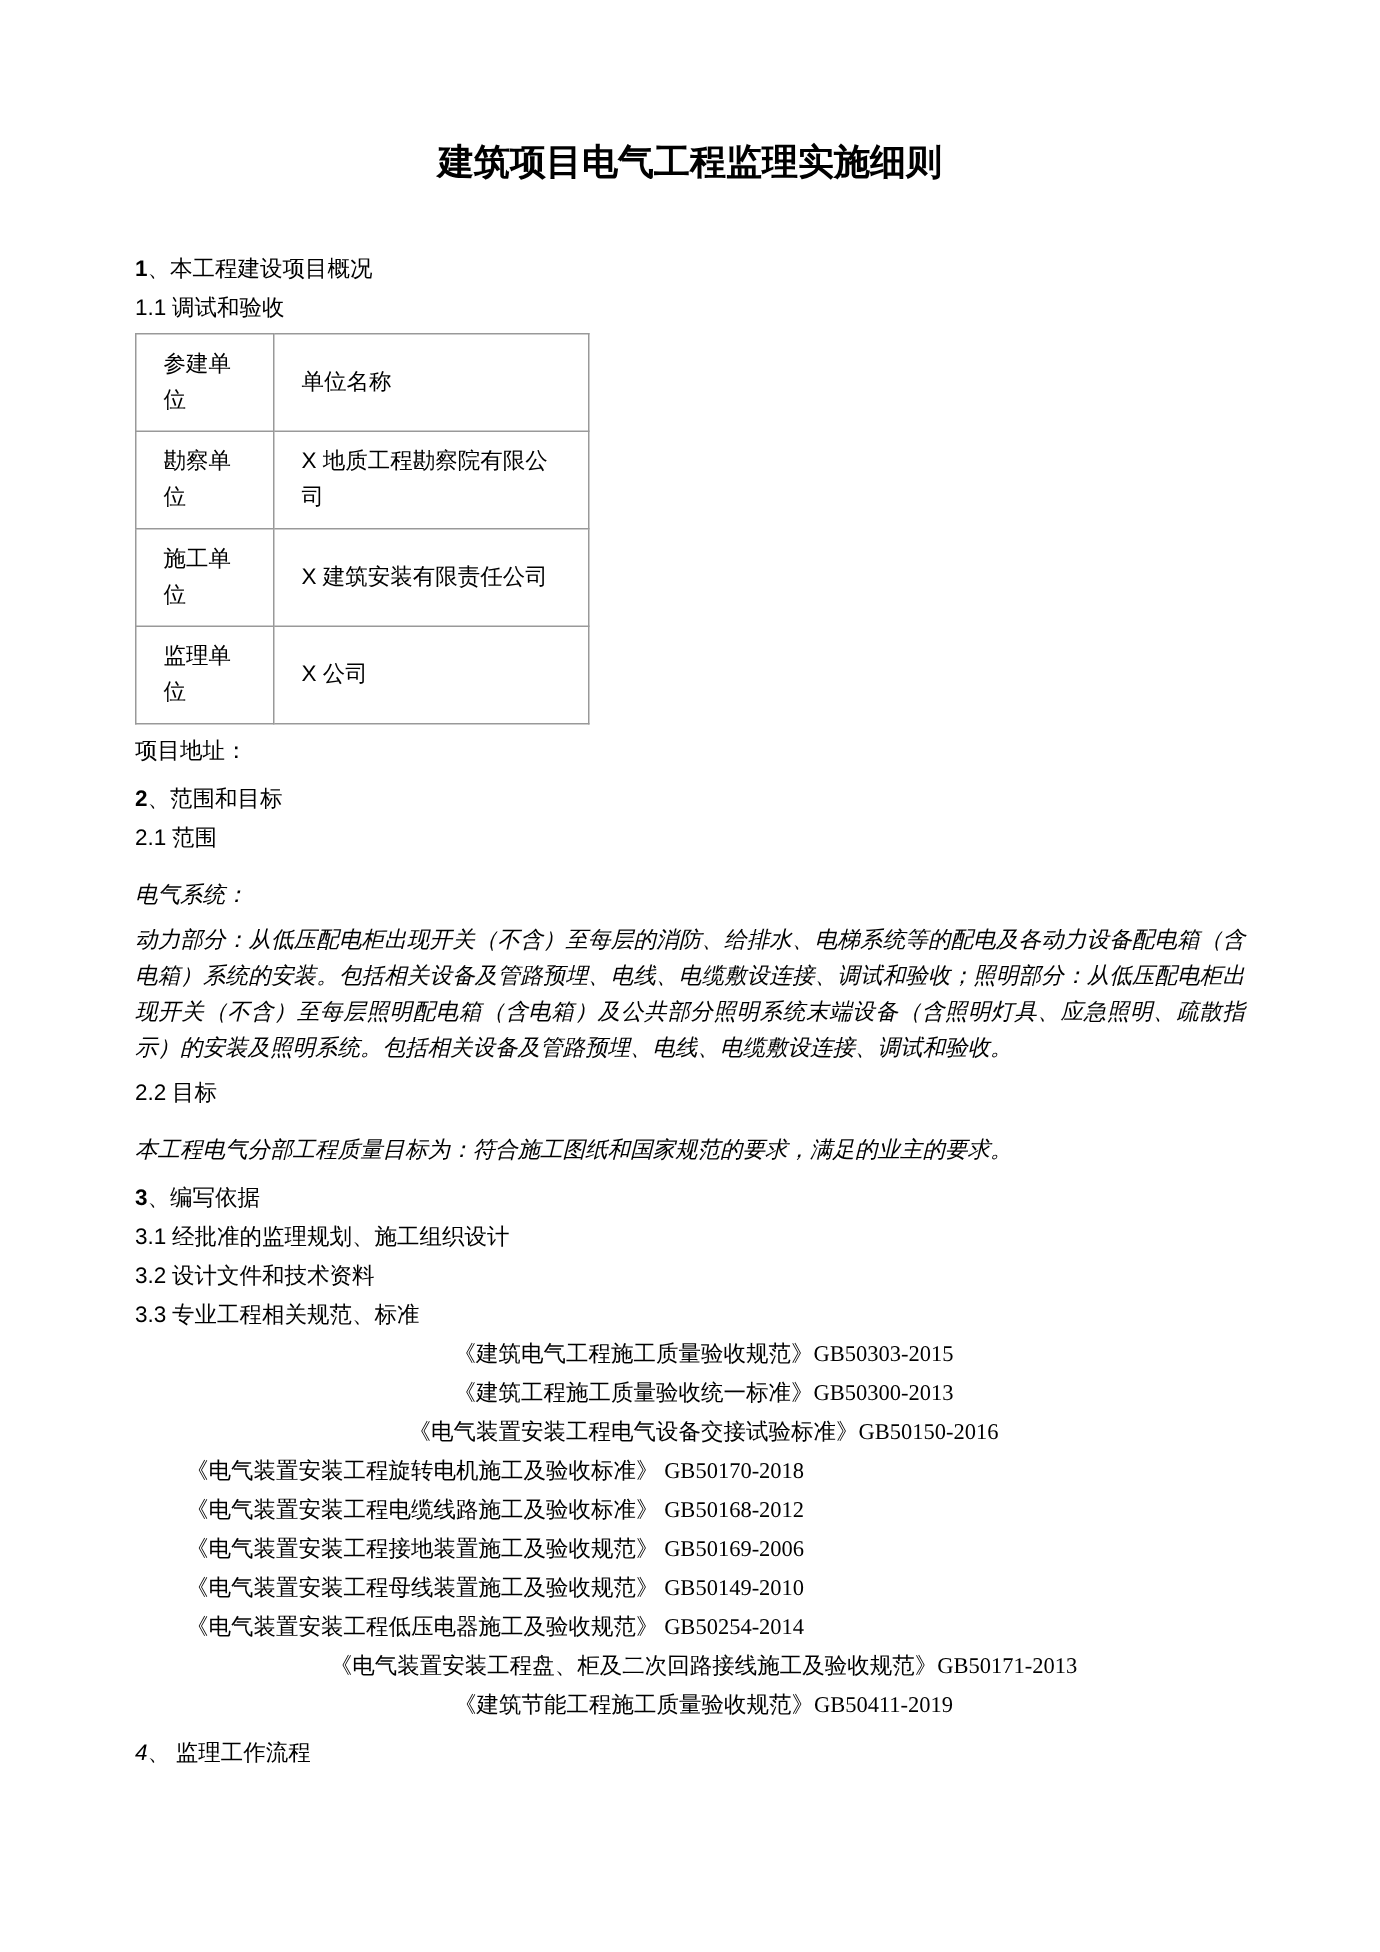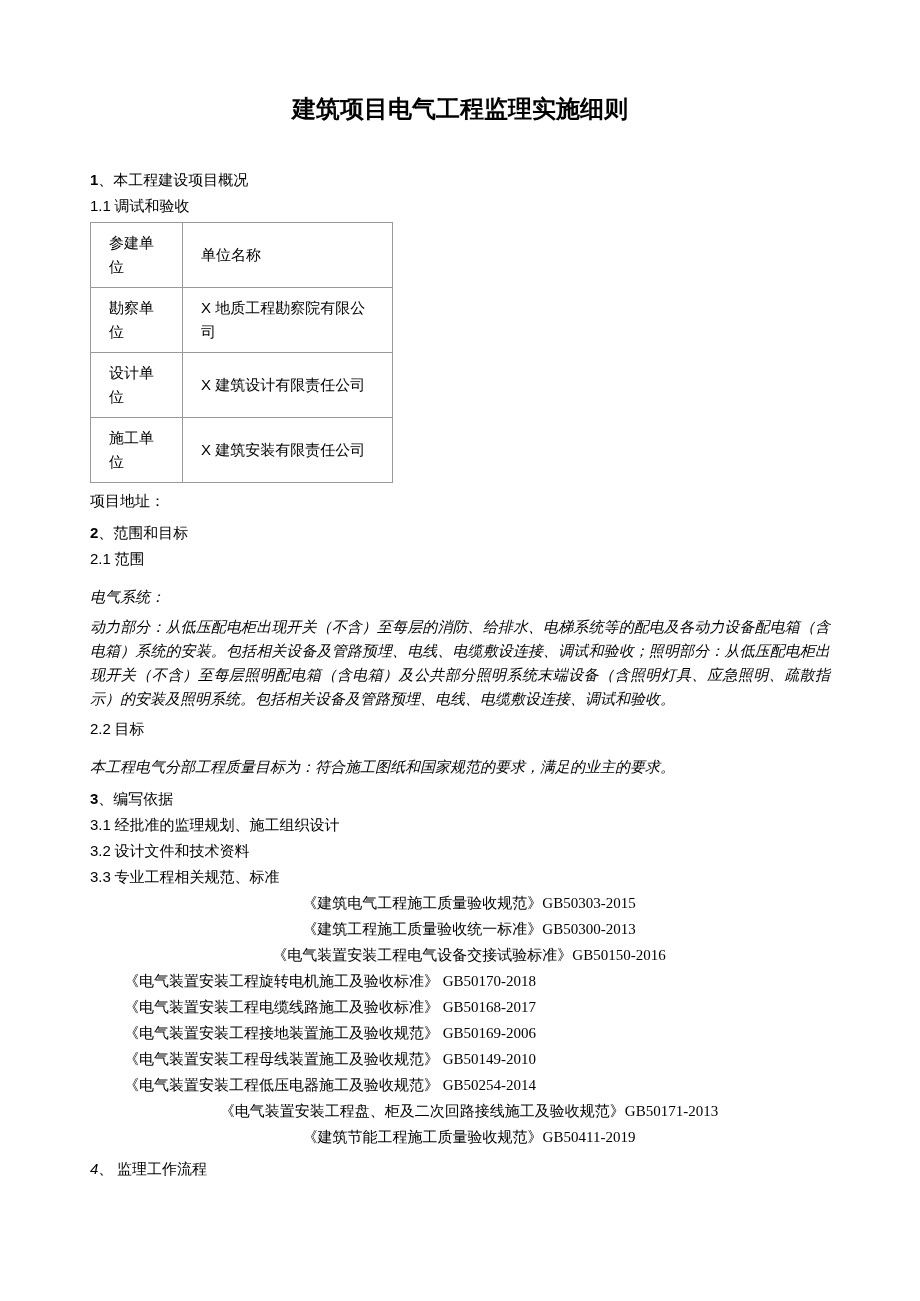--- a/index.html
+++ b/index.html
@@ -80,26 +80,26 @@
   <tbody>
       <tr>
     <td class="label">参建单位</td>
     <td class="val">单位名称</td>
   </tr>
   <tr>
     <td class="label">勘察单位</td>
     <td class="val">X 地质工程勘察院有限公司</td>
   </tr>
   <tr>
-    <td class="label">设计单位</td>
-    <td class="val">X 建筑设计有限责任公司</td>
+    <td class="label">施工单位</td>
+    <td class="val">X 建筑安装有限责任公司</td>
   </tr>
   <tr>
-    <td class="label">施工单位</td>
-    <td class="val">X 建筑安装有限责任公司</td>
+    <td class="label">监理单位</td>
+    <td class="val">X 公司</td>
   </tr>
 </tbody>
   </table>
 
 <div class="sub">项目地址：</div>
 
 <div class="sec-head">
   <span class="num">2</span><span>、范围和目标</span>
 </div>
 <div class="sub">
@@ -125,21 +125,21 @@
 </div>
 <div class="sub">
   <span class="n">3.3</span><span>   专业工程相关规范、标准</span>
 </div>
 
 <div class="std-line">《建筑电气工程施工质量验收规范》GB50303-2015</div>
 <div class="std-line">《建筑工程施工质量验收统一标准》GB50300-2013</div>
 <div class="std-line">《电气装置安装工程电气设备交接试验标准》GB50150-2016</div>
 
 <div class="std-line-indent">《电气装置安装工程旋转电机施工及验收标准》    GB50170-2018</div>
-<div class="std-line-indent">《电气装置安装工程电缆线路施工及验收标准》    GB50168-2017</div>
+<div class="std-line-indent">《电气装置安装工程电缆线路施工及验收标准》    GB50168-2012</div>
 <div class="std-line-indent">《电气装置安装工程接地装置施工及验收规范》    GB50169-2006</div>
 <div class="std-line-indent">《电气装置安装工程母线装置施工及验收规范》    GB50149-2010</div>
 <div class="std-line-indent">《电气装置安装工程低压电器施工及验收规范》    GB50254-2014</div>
 
 <div class="std-line">《电气装置安装工程盘、柜及二次回路接线施工及验收规范》GB50171-2013</div>
 <div class="std-line">《建筑节能工程施工质量验收规范》GB50411-2019</div>
 
 <div class="sec-head">
   <span class="num-italic">4</span><span>、 监理工作流程</span>
 </div>

